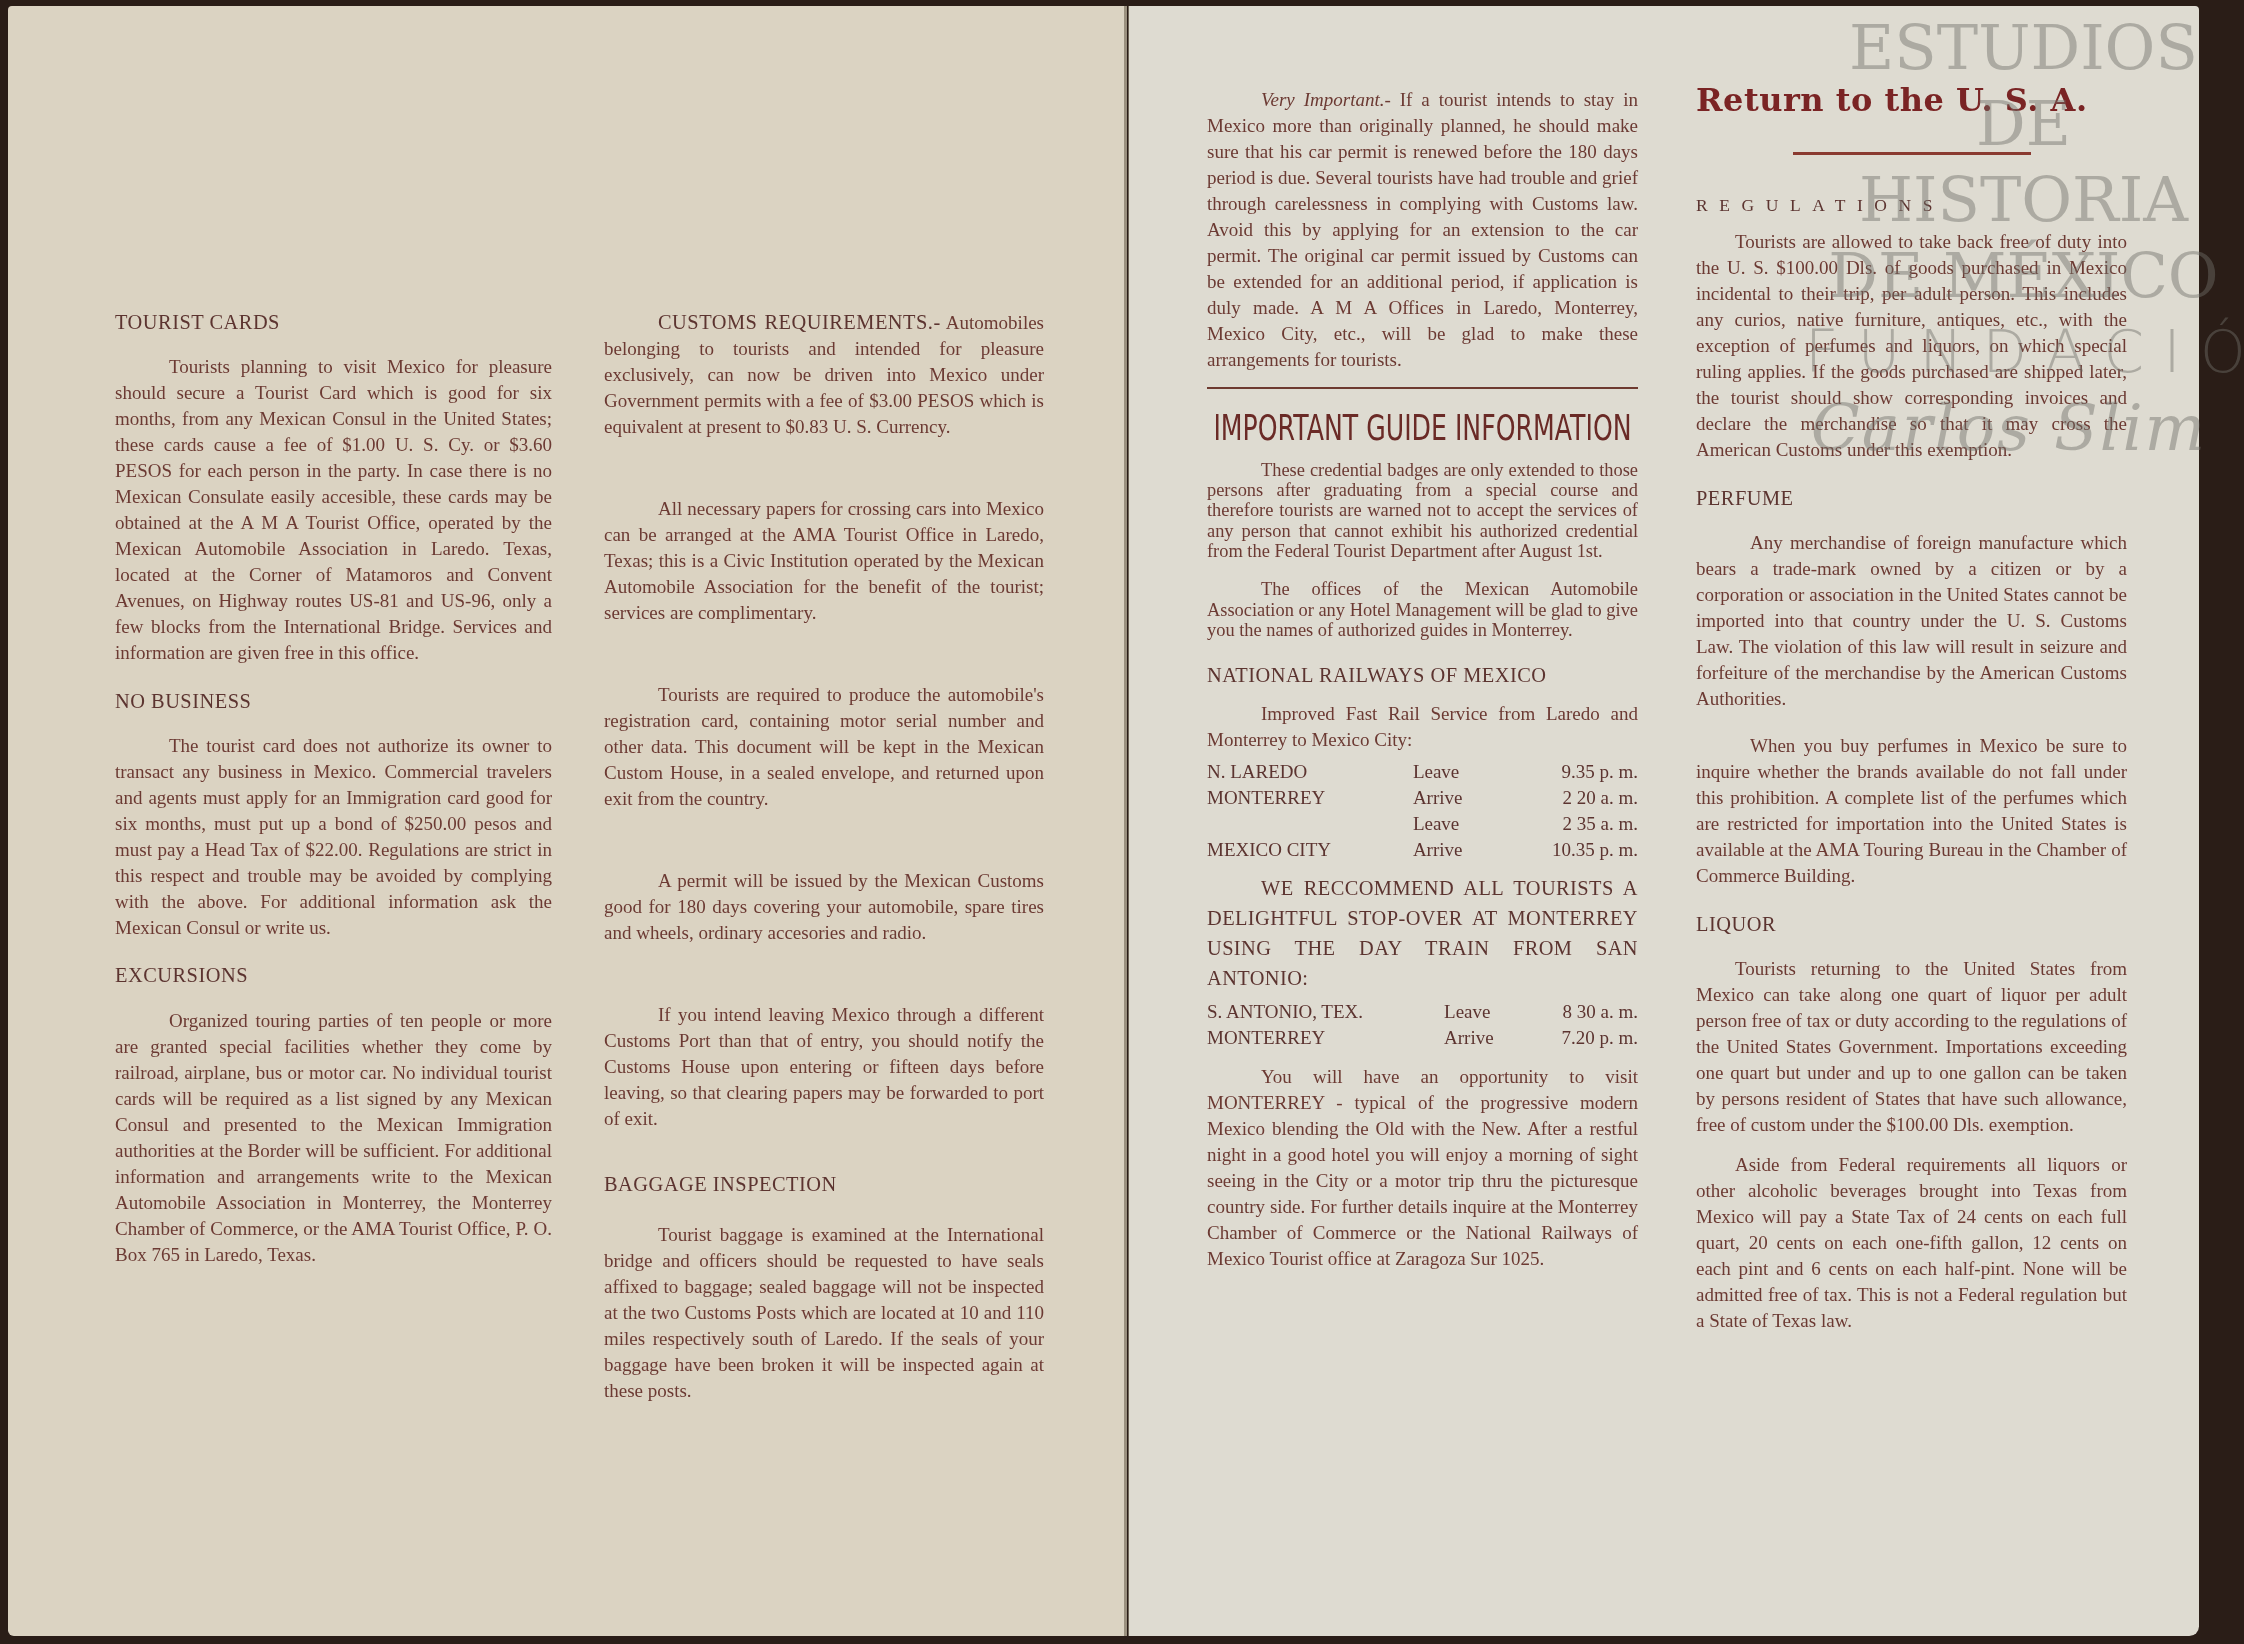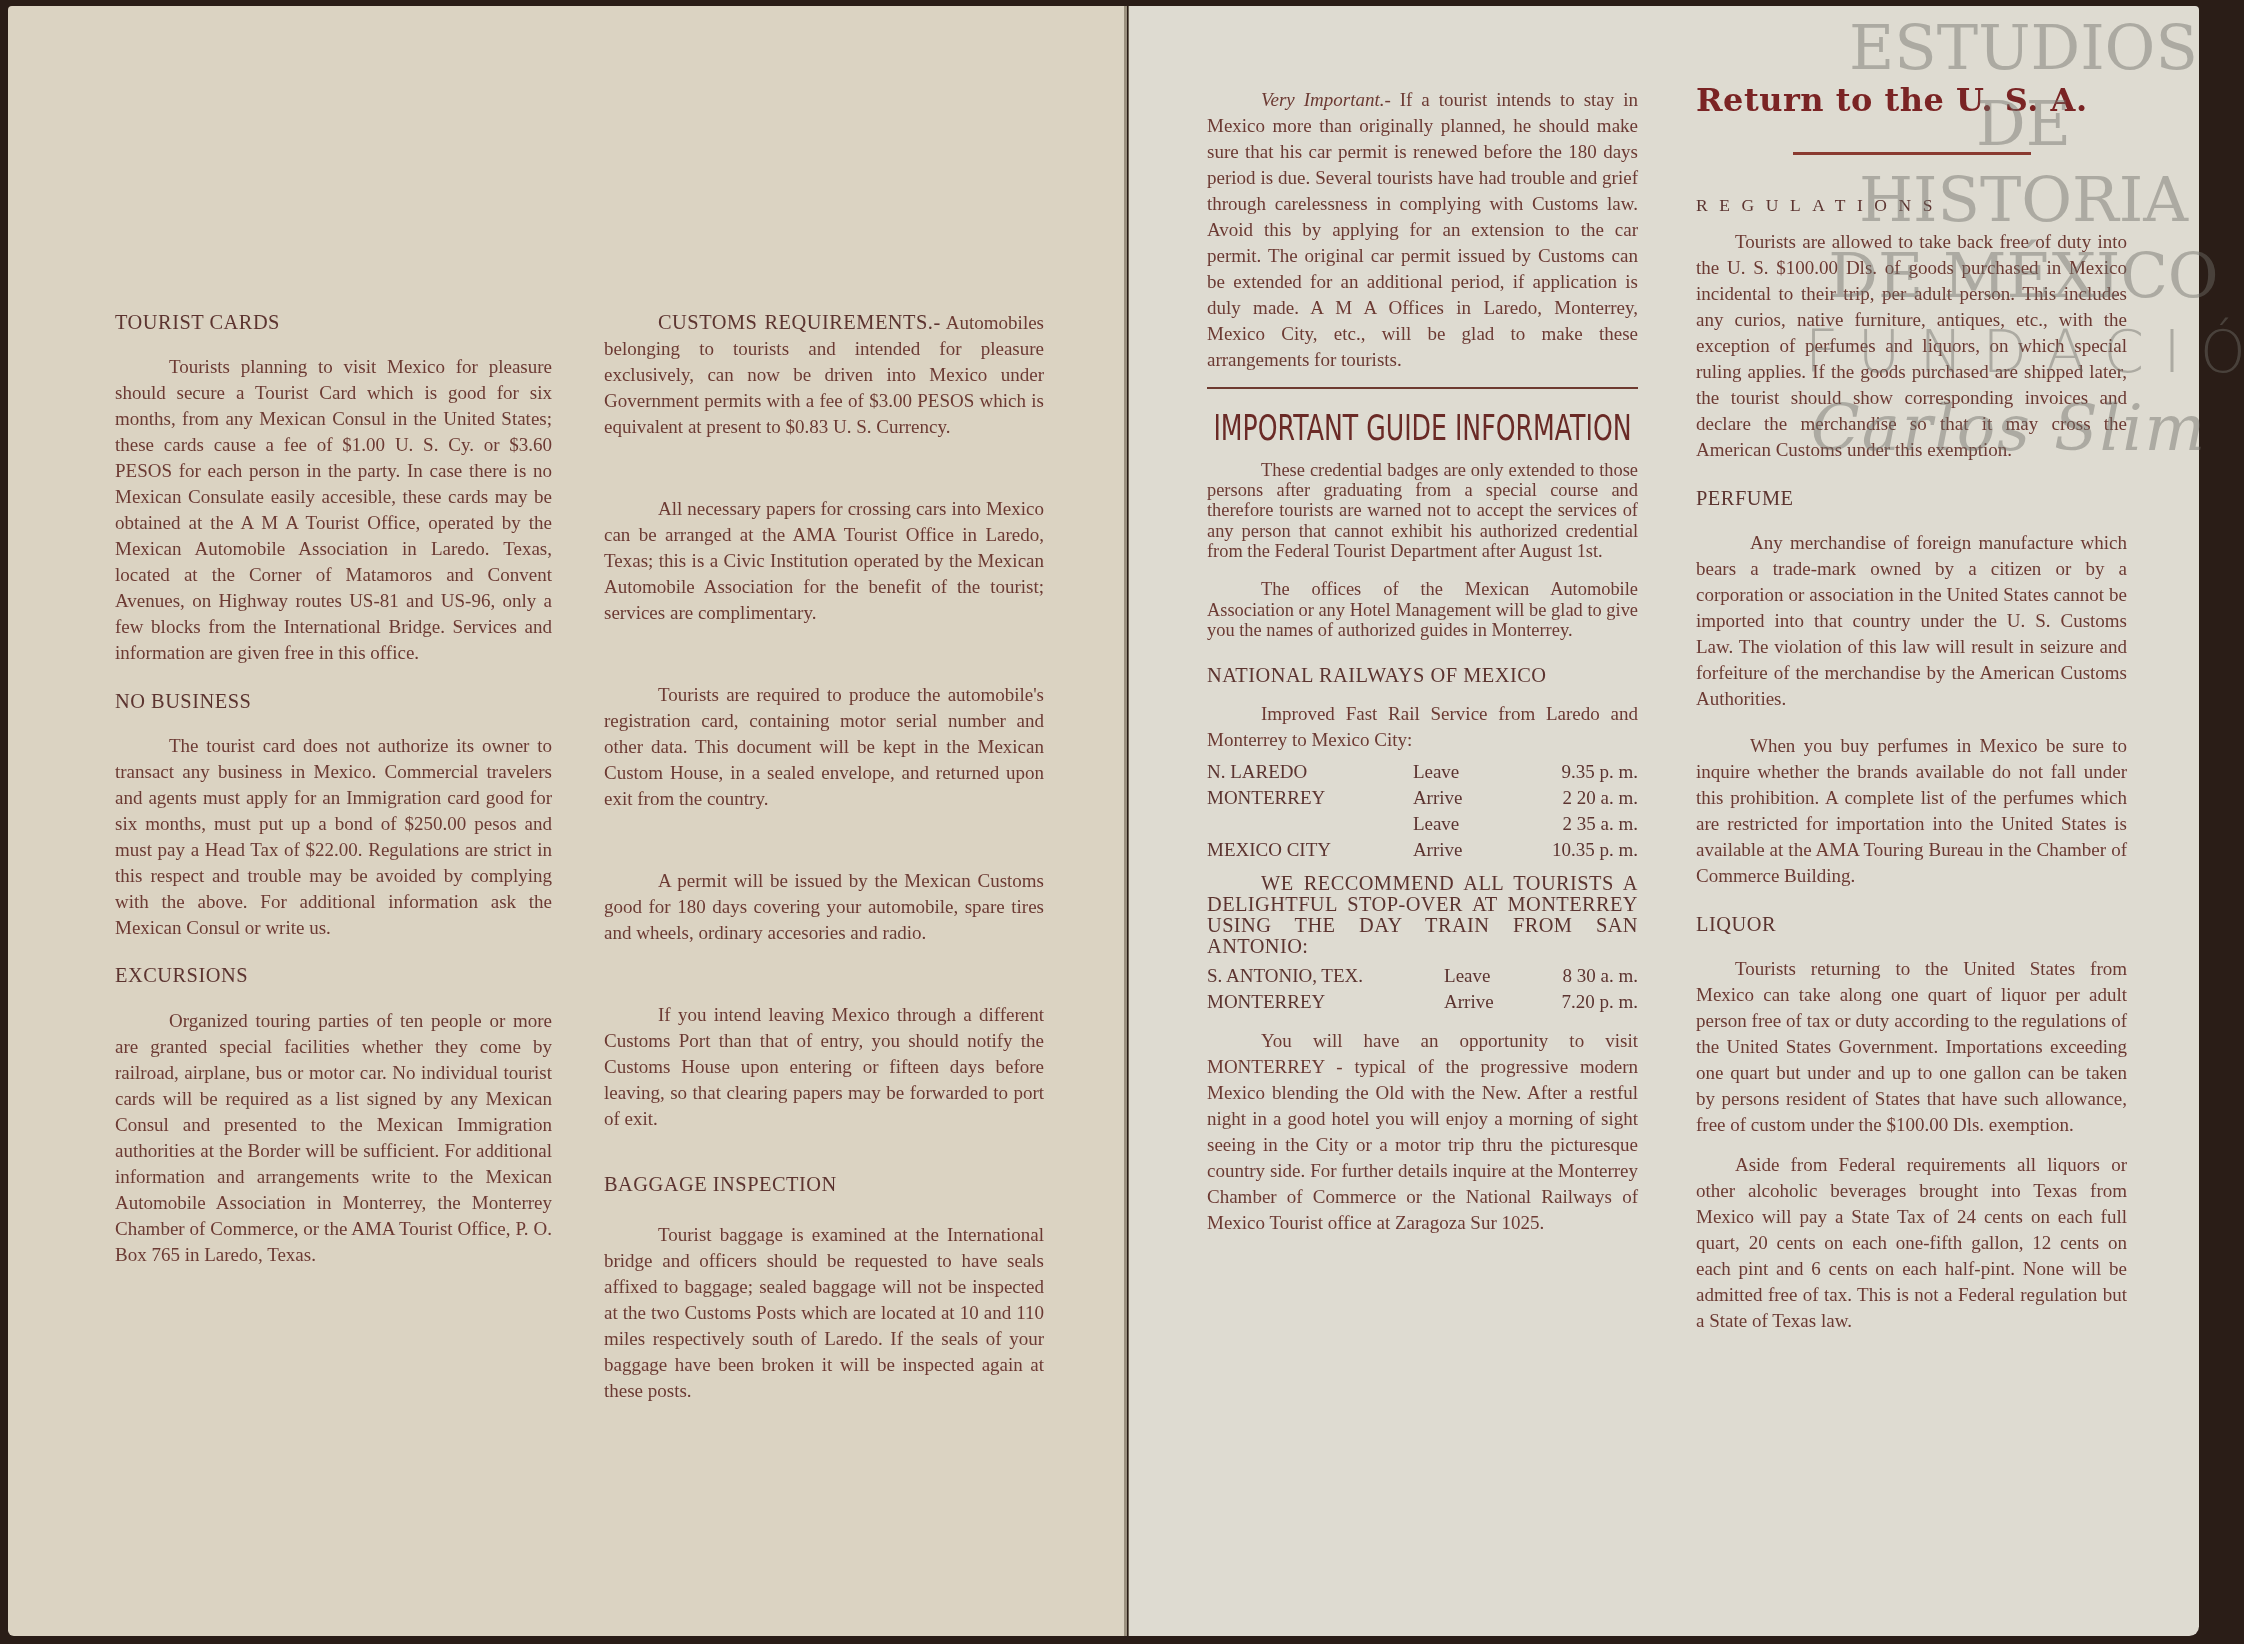--- a/index.html
+++ b/index.html
@@ -20,21 +20,21 @@
   .col3 { left: 1207px; top: 87px; width: 431px; }
   .col4 { left: 1696px; top: 87px; width: 431px; }
   .italic-lead { font-style: italic; }
   .rule { height: 2.9px; background: #6e3a30; margin: 13.6px 0 17.5px; }
   .guide-title { font-family: "DejaVu Sans", sans-serif; font-size: 35px; text-align: center; letter-spacing: 0px; color: #6a2a26; transform: scaleX(0.72); transform-origin: center; white-space: nowrap; margin: 0 -78px 9.7px; line-height: 43px; }
   .tight p { line-height: 20.4px; font-size: 18.4px; }
   .tight p + p { margin-top: 17.5px; }
   table.rail { width: 100%; border-collapse: collapse; font-size: 19px; color: #5c3430; margin-top: 5.8px; }
   table.rail td { padding: 0; height: 25px; vertical-align: middle; }
   table.rail td.t { text-align: right; }
-  .caps-para { text-transform: uppercase; font-size: 20.4px; line-height: 21px; letter-spacing: 0.4px; color: #5c3430; margin-top: 9.7px; text-indent: 41px; }
+  .caps-para { text-transform: uppercase; font-size: 20.4px; line-height: 30px; letter-spacing: 0.4px; color: #5c3430; margin-top: 9.7px; text-indent: 41px; }
   .usa-title { font-family: "DejaVu Serif", serif; font-weight: bold; font-size: 32px; color: #7a2424; letter-spacing: 0.5px; margin-left: 0; }
   .usa-rule { width: 238px; height: 2.9px; background: #8a3a30; margin: 39px auto 37px; }
   .regs-label { letter-spacing: 11.6px; font-size: 17.5px; color: #5c3430; margin-bottom: 11.6px; }
   .col4 p.first { text-indent: 39px; }
   .watermark { position: absolute; left: 1805px; top: 9.7px; width: 437px; color: rgba(110,110,105,0.45); font-family: "DejaVu Serif", serif; font-size: 62px; line-height: 76px; text-align: center; pointer-events: none; }
   .watermark .w5 { font-family: "DejaVu Sans", sans-serif; letter-spacing: 19.4px; font-size: 58px; font-weight: 300; }
   .watermark .w6 { font-style: italic; font-size: 64px; margin-left: -29px; letter-spacing: 1.9px; }
 </style>
 </head>
 <body>

